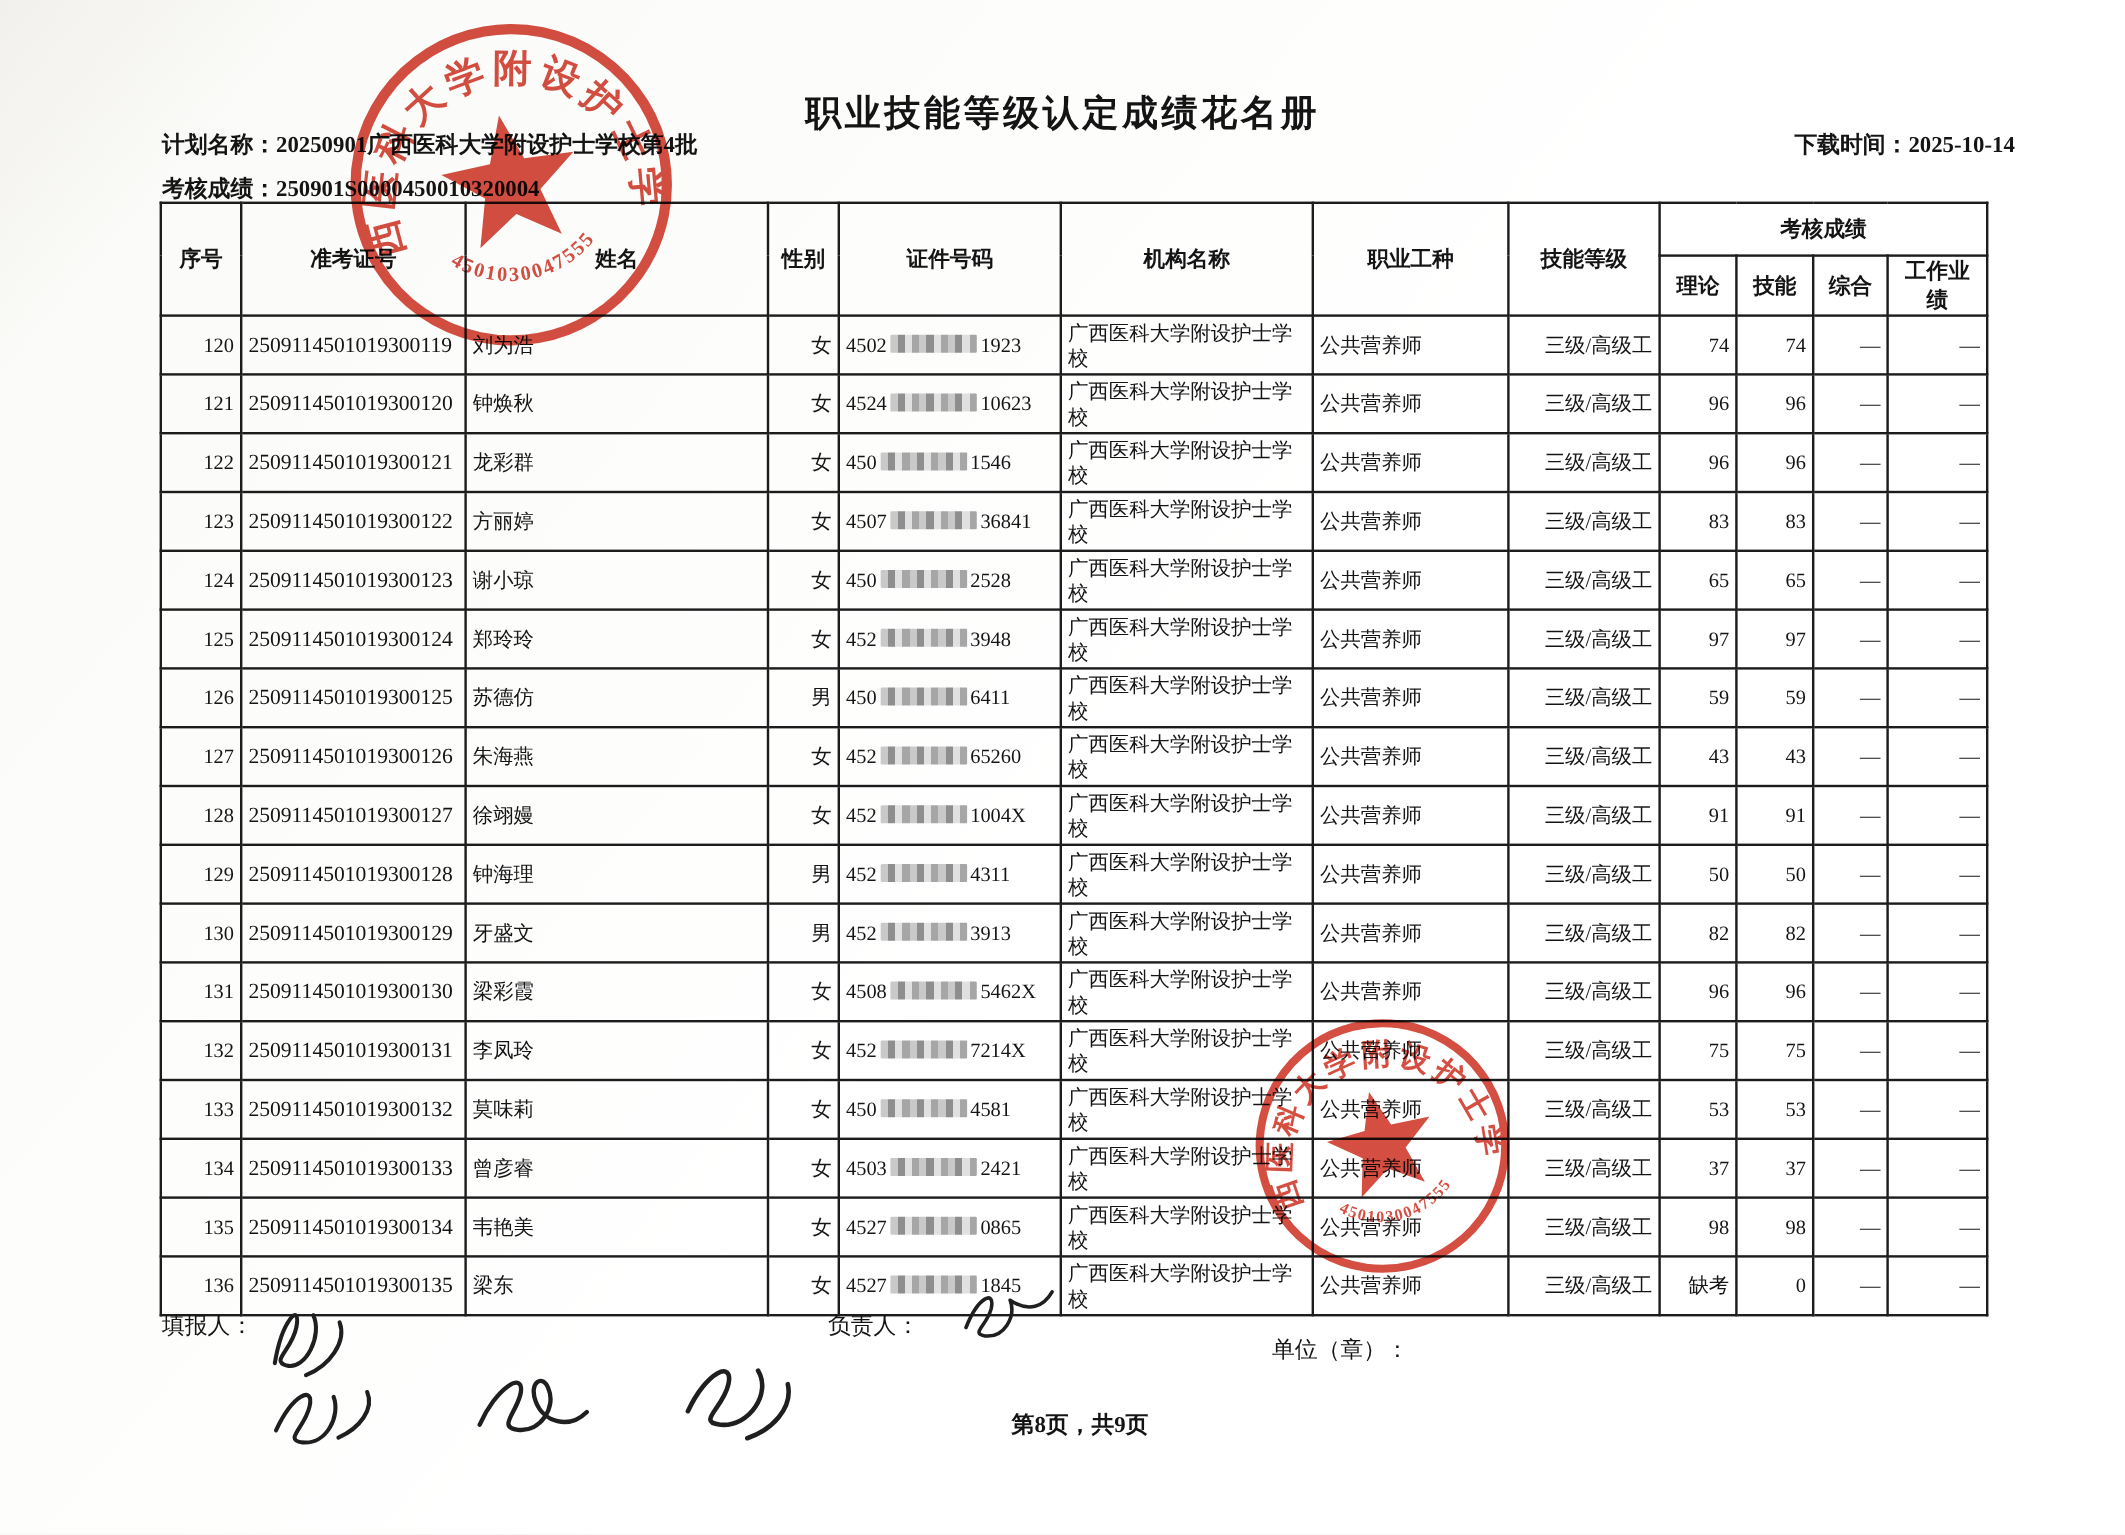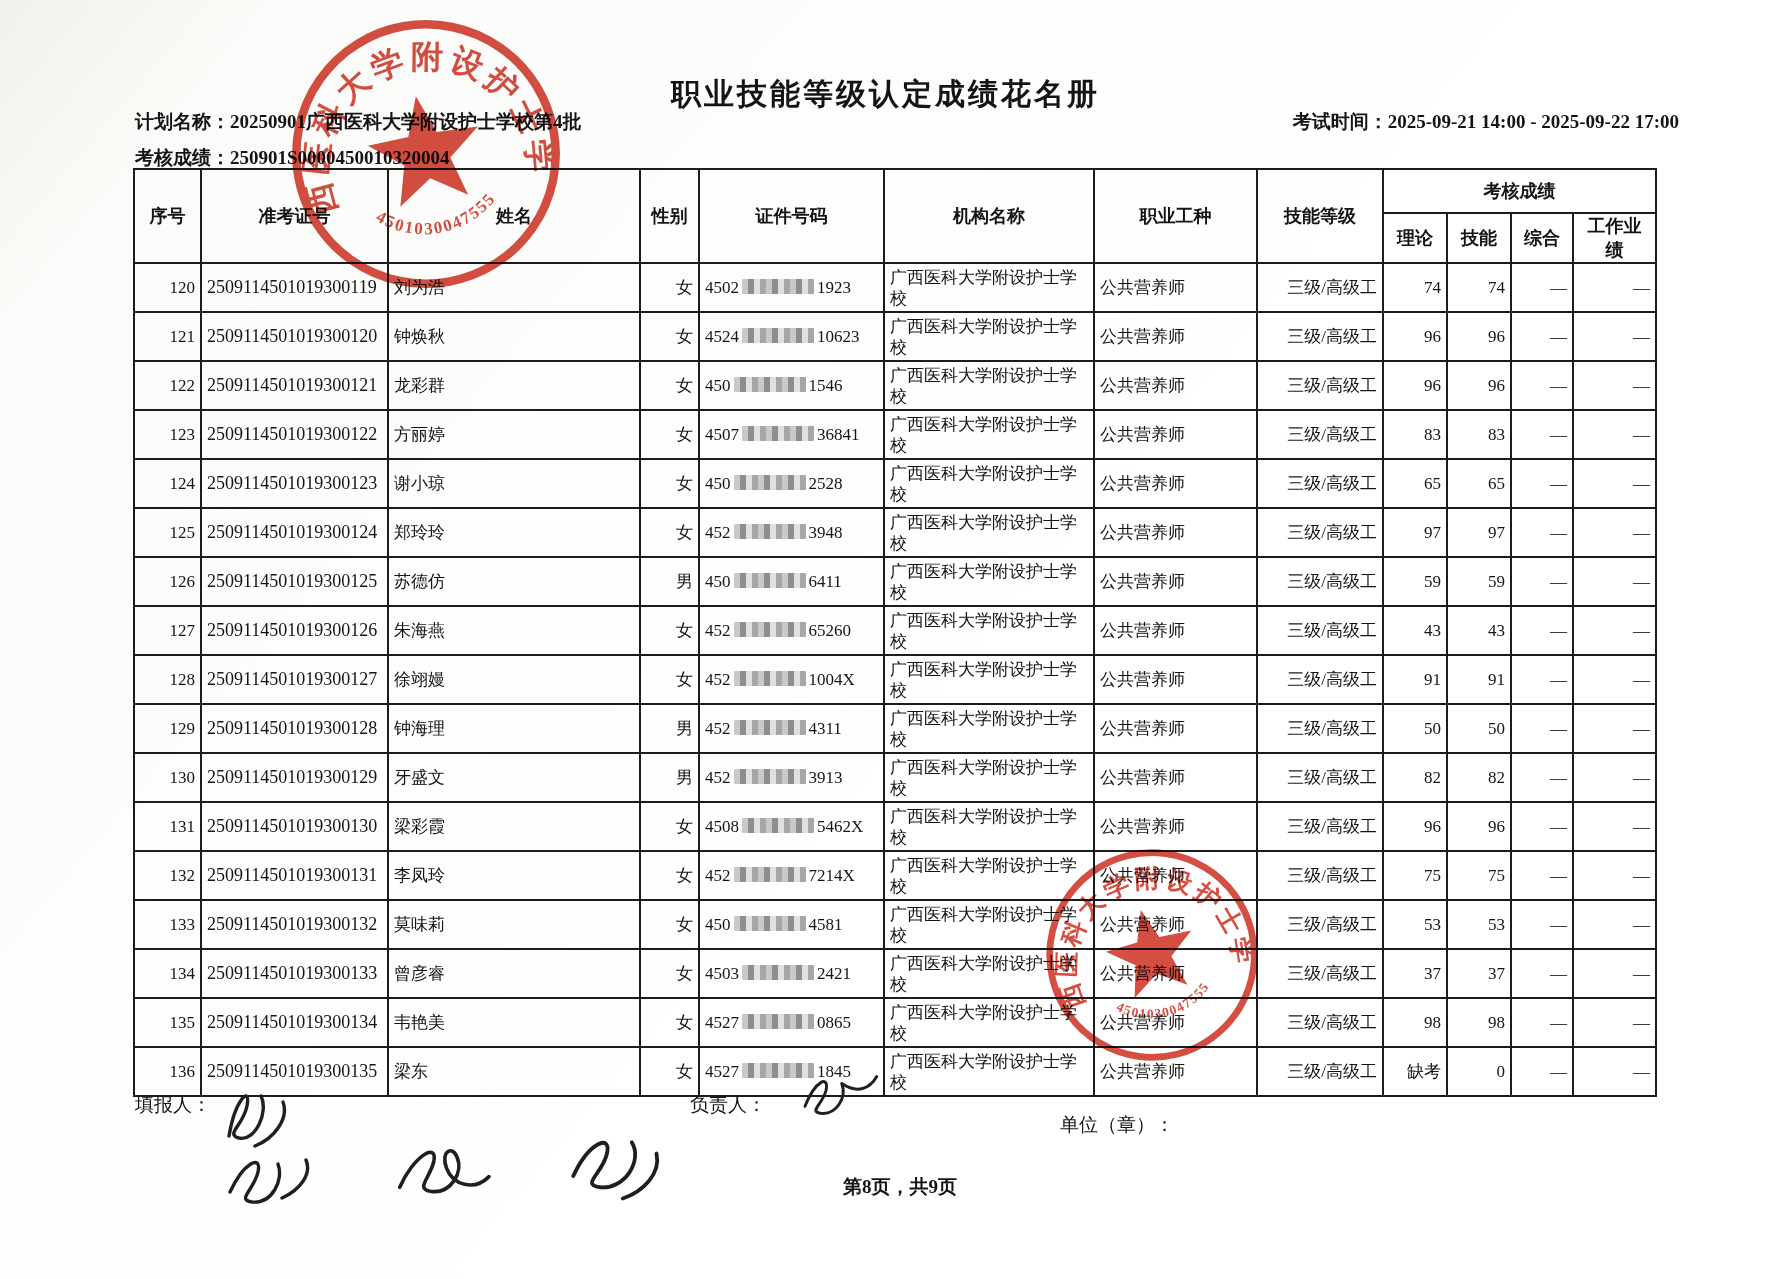--- a/index.html
+++ b/index.html
@@ -51,21 +51,21 @@
 <div class="page">
 
   <div class="doc-title">职业技能等级认定成绩花名册</div>
 
   <div class="meta-left">
     <div><span>计划名称：</span><span>20250901广西医科大学附设护士学校第4批</span></div>
     <div><span>考核成绩：</span><span>250901S0000450010320004</span></div>
   </div>
 
   <div class="meta-right">
-    <div>考试时间：2025-09-21 14:00 - 2025-09-22 17:00</div>
+    <div>下载时间：2025-10-14</div>
   </div>
 
   <table class="score-table">
     <colgroup>
       <col style="width:67px">
         <col style="width:187px">
         <col style="width:252px">
         <col style="width:59px">
       <col style="width:185px">
         <col style="width:210px">

